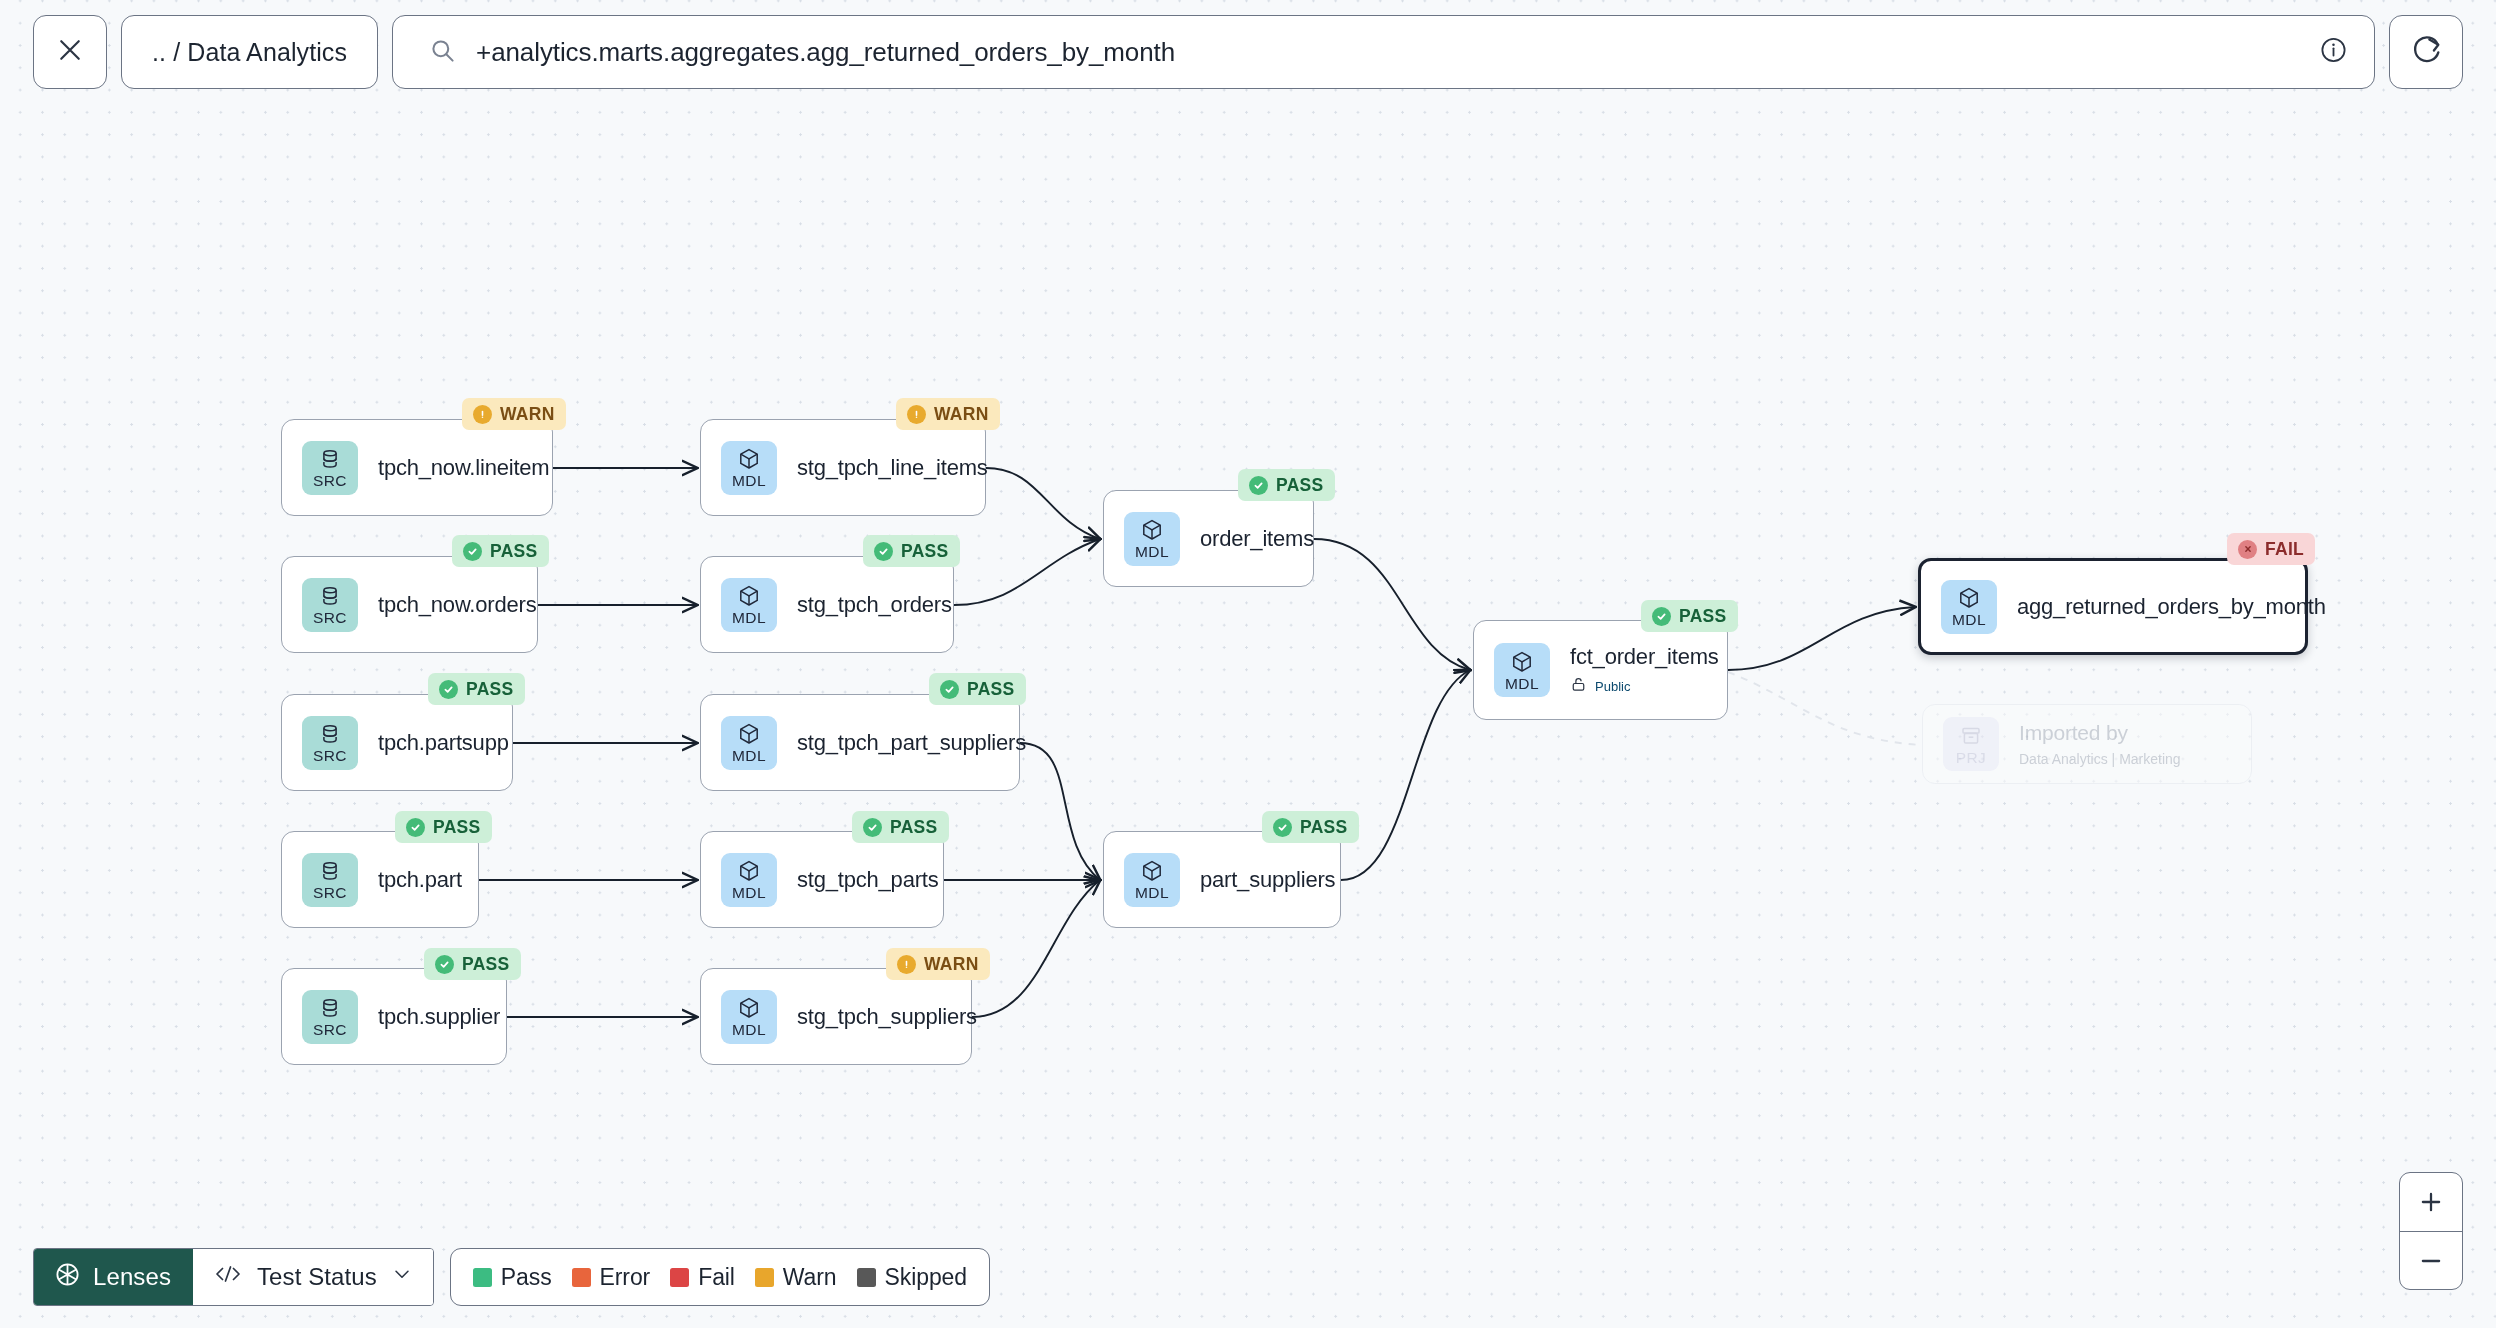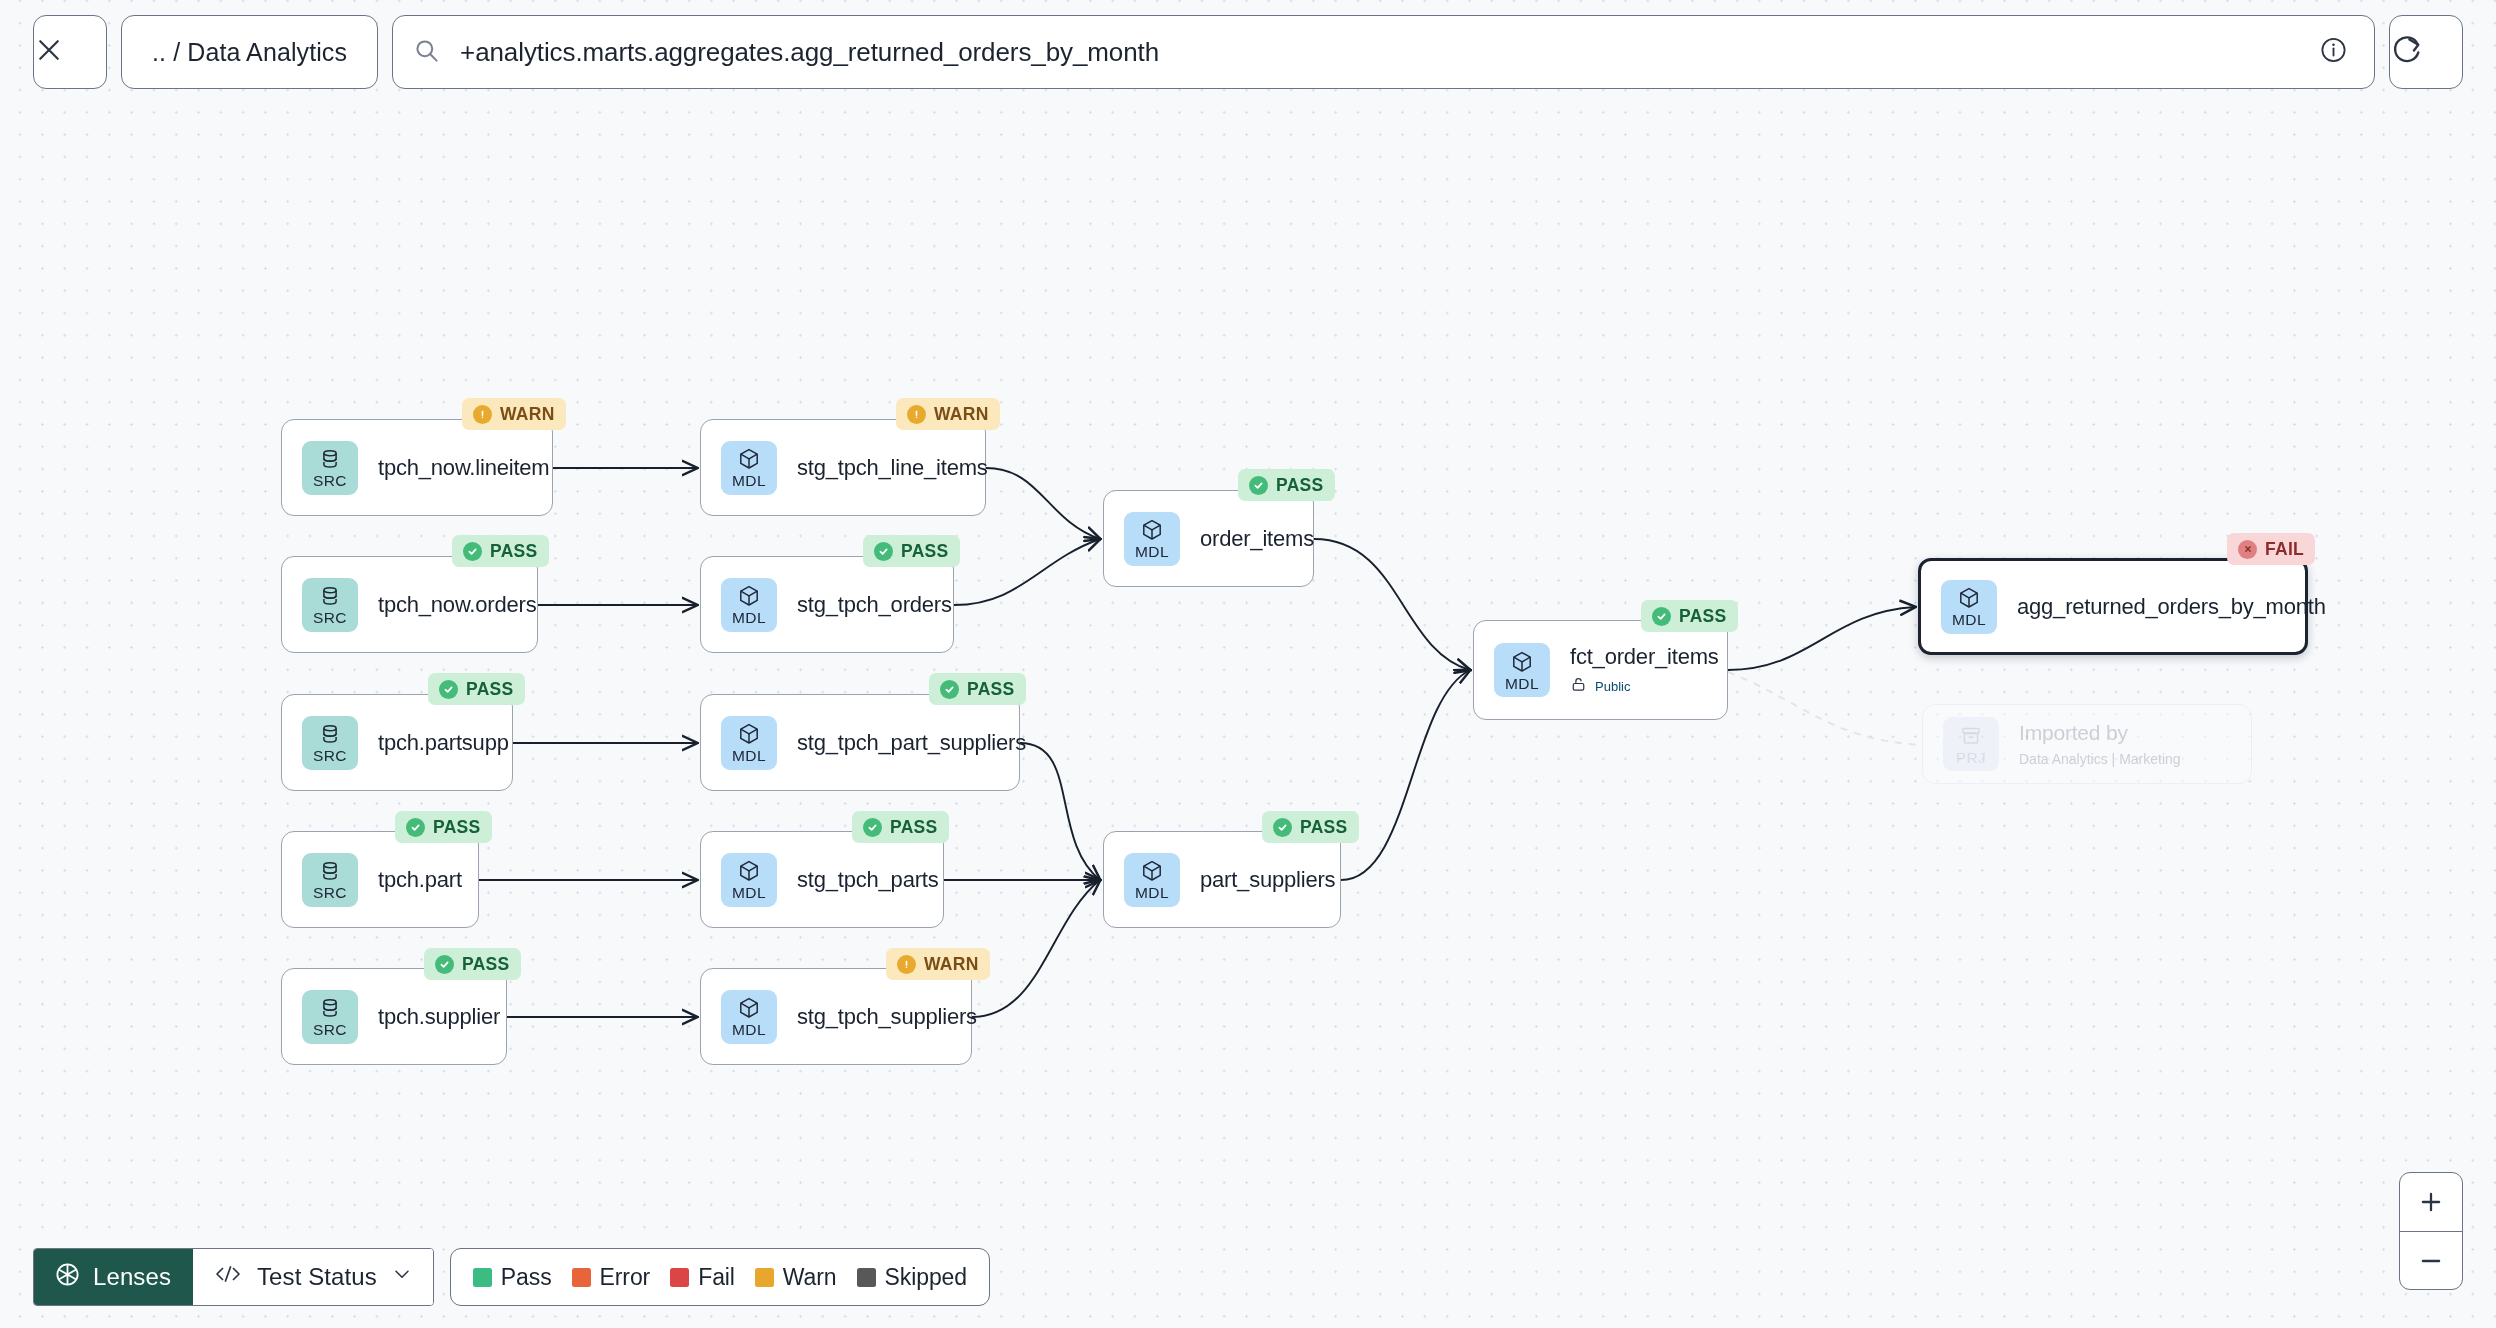--- a/index.html
+++ b/index.html
@@ -36,33 +36,34 @@
   }
   #topbar > * { pointer-events: auto; }
 
   .tb-btn {
     height: 74px;
     background: #FFFFFF;
     border: 1.6px solid #6B7484;
     border-radius: 13px;
     display: flex;
     align-items: center;
+    justify-content: center;
   }
   .tb-close { width: 74px; flex: 0 0 74px; }
   .tb-crumb {
     padding: 0 30px;
     font-size: 25px;
     color: #1C2430;
     letter-spacing: .1px;
     white-space: nowrap;
   }
   .tb-search {
     flex: 1 1 auto;
     justify-content: flex-start;
-    padding: 0 26px 0 20px;
+    padding: 0 26px 0 36px;
     gap: 20px;
     position: relative;
   }
   .tb-search .sval {
     font-size: 26px;
     color: #1C2430;
     letter-spacing: -.1px;
     white-space: nowrap;
     overflow: hidden;
   }

